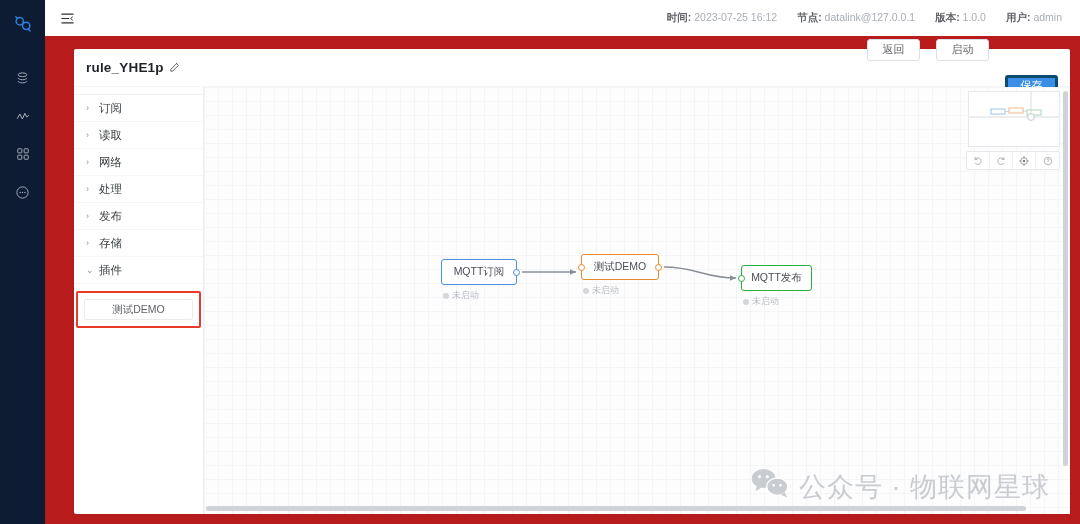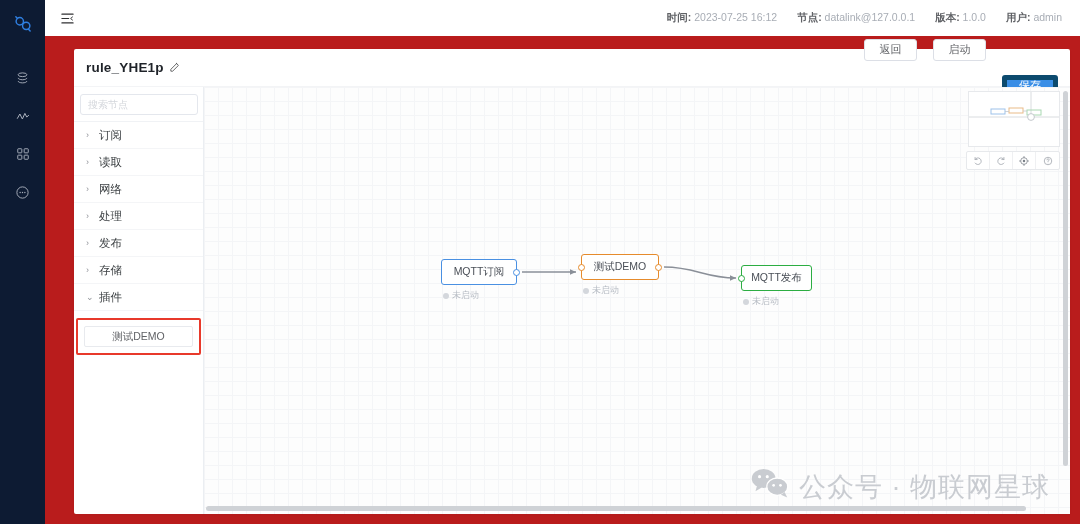--- a/index.html
+++ b/index.html
@@ -66,21 +66,21 @@
   }
   .edit-icon { margin-left: 5px; cursor: pointer; display: inline-flex; }
   .head-actions { margin-left: auto; display: flex; gap: 16px; }
   .btn {
     height: 22px; min-width: 53px; padding: 0 12px;
     font-size: 11px; border-radius: 3px;
     display: flex; align-items: center; justify-content: center;
     cursor: pointer; white-space: nowrap;
   }
   .btn-default { background: #fff; border: 1px solid #dcdfe6; color: #606266; }
-  .btn-primary { background: #3a8ee6; border: 5px solid #0c4a6e; color: #fff; margin-top: 36px; }
+  .btn-primary { background: #3a8ee6; border: 3px solid #0c4a6e; color: #fff; margin-top: 36px; }
 
   
   .split { display: flex; height: 427px; }
 
   .node-panel {
     width: 130px; border-right: 1px solid #ebeef2;
     padding: 7px 6px 0 6px;
     position: relative;
   }
   .search-wrap { padding: 0 0 6px 0; }
@@ -283,23 +283,20 @@
         <div class="head-actions">
           <div class="btn btn-default">返回</div>
           <div class="btn btn-default">启动</div>
           <div class="btn btn-primary">保存</div>
         </div>
       </div>
 
       <div class="split">
 
         <div class="node-panel">
-          <div class="search-wrap">
-            <input class="search-input" type="text" placeholder="搜索节点" style="">
-          </div>
 
           <div class="tree">
             <div class="tree-item">
               <span class="caret">›</span>
               <span>订阅</span>
             </div>
             <div class="tree-item">
               <span class="caret">›</span>
               <span>读取</span>
             </div>

